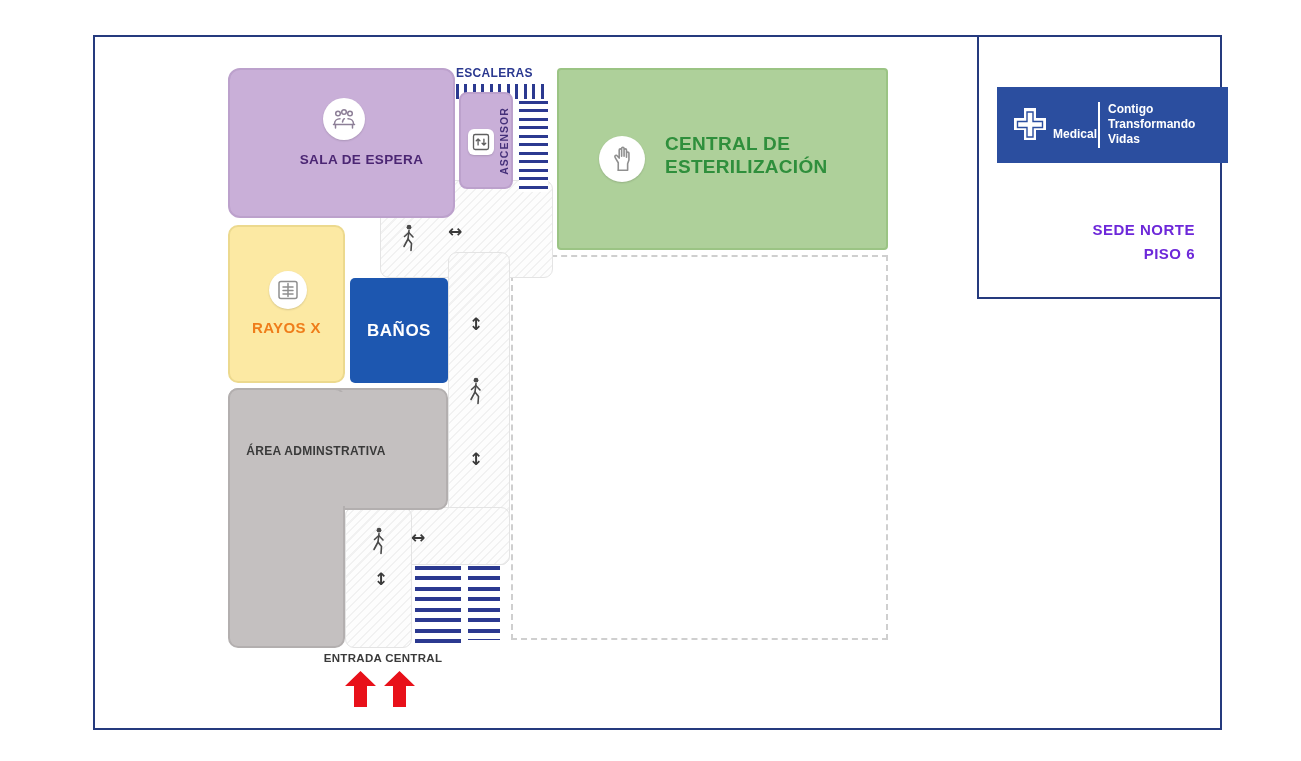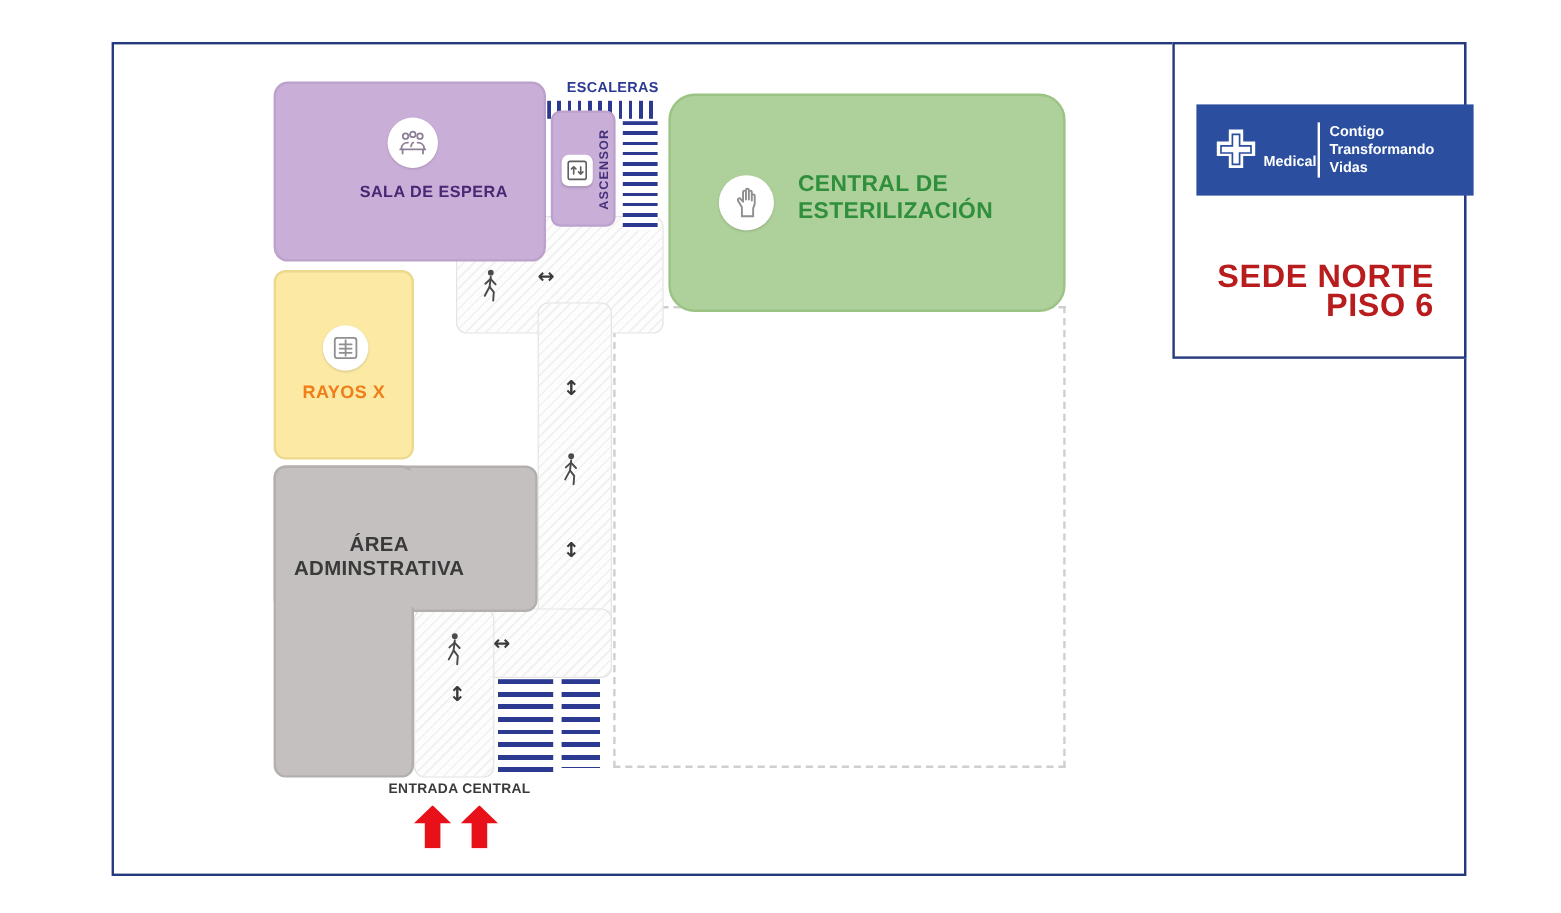--- a/index.html
+++ b/index.html
@@ -51,35 +51,35 @@
 
   .rayos { left:228px; top:225px; width:117px; height:158px; background:#fce9a3;
            border:2px solid #ecd98e; border-radius:10px; }
   .rayos .icon-circle { left:39px; top:44px; width:38px; height:38px; }
   .rayos .room-label { top:92px; font-size:15px; color:#ef7d1a; }
 
   .banos { position:absolute; left:350px; top:278px; width:98px; height:105px; background:#1d57b0;
            border-radius:5px; z-index:3; display:flex; align-items:center; justify-content:center;
            color:#ffffff; font-weight:bold; font-size:17px; letter-spacing:0.5px; }
 
-  .central { left:557px; top:78px; width:331px; height:182px; background:#aed09a;
-             border:2px solid #9bc484; border-radius:22px; }
+  .central { left:557px; top:68px; width:331px; height:182px; background:#aed09a;
+             border:2px solid #9bc484; border-radius:4px; }
   .central .icon-circle { left:40px; top:66px; width:46px; height:46px; }
   .central-label { position:absolute; left:106px; top:62px; font-weight:bold; font-size:19px;
                    line-height:23px; color:#2f8f3c; letter-spacing:0.3px; }
 
   .admin-rect { position:absolute; background:#c4c0c0; border:2px solid #b3afaf; border-radius:10px; z-index:3; }
   .admin1 { left:228px; top:388px; width:220px; height:122px; }
   .admin2 { left:228px; top:388px; width:117px; height:260px; }
   .admin-patch { position:absolute; left:300px; top:392px; width:45px; height:114px; background:#c4c0c0; z-index:4; }
   .admin-label { position:absolute; left:228px; top:444px; width:176px; text-align:center; z-index:5;
-                 font-weight:bold; font-size:17px; color:#3a3a3a; letter-spacing:0.3px; }
-
-  
-  .escaleras-label { position:absolute; left:456px; top:66px; width:93px; text-align:right; z-index:4;
+                 font-weight:bold; font-size:12px; color:#3a3a3a; letter-spacing:0.3px; }
+
+  
+  .escaleras-label { position:absolute; left:456px; top:66px; width:93px; text-align:left; z-index:4;
                      font-weight:bold; font-size:12px; color:#2b3990; letter-spacing:0.3px; }
   .stairs-top { position:absolute; left:456px; top:84px; width:93px; height:15px; z-index:3;
                 background: repeating-linear-gradient(90deg, #2b3990 0 3px, transparent 3px 8.5px), #ffffff; }
   .stairs-right { position:absolute; left:519px; top:101px; width:29px; height:91px; z-index:3;
                   background: repeating-linear-gradient(180deg, #2b3990 0 3px, transparent 3px 8.5px), #ffffff; }
   .ascensor { position:absolute; left:459px; top:92px; width:54px; height:97px; z-index:4;
               background:#c9afd8; border:2px solid #bca1cc; border-radius:8px; }
   .icon-sq { position:absolute; left:7px; top:35px; width:26px; height:26px; background:#ffffff;
              border-radius:6px; display:flex; align-items:center; justify-content:center;
              box-shadow:0 1px 2px rgba(0,0,0,0.15); }
@@ -98,22 +98,22 @@
   .ra1 { left:345px; top:671px; }
   .ra2 { left:384px; top:671px; }
 
   
   .logo-bar { position:absolute; left:18px; top:50px; width:231px; height:76px; background:#2b4e9f; z-index:11; }
   .cross-wrap { position:absolute; left:14px; top:18px; }
   .brand { position:absolute; left:56px; top:40px; color:#ffffff; font-weight:bold; font-size:12px; }
   .logo-divider { position:absolute; left:101px; top:15px; width:2px; height:46px; background:#ffffff; }
   .tagline { position:absolute; left:111px; top:15px; color:#ffffff; font-weight:bold;
              font-size:12px; line-height:15px; }
-  .panel-title { position:absolute; right:25px; top:181px; text-align:right; color:#b91c1c;
-                 font-weight:bold; font-size:27px; line-height:24px; letter-spacing:0.5px; }
+  .panel-title { position:absolute; right:25px; top:181px; text-align:right; color:#6d28d9;
+                 font-weight:bold; font-size:15px; line-height:24px; letter-spacing:0.5px; }
 </style>
 </head>
 <body>
 
 <div class="stage">
 
   <div class="main-frame"></div>
 
   <div class="dashed-area"></div>
 
@@ -168,20 +168,21 @@
   <div class="room rayos">
     <div class="icon-circle">
       <svg width="24" height="24" viewBox="0 0 24 24" fill="none" stroke="#8f8f8f" stroke-width="1.5" stroke-linecap="round">
         <rect x="3" y="3.5" width="18" height="17" rx="2"></rect>
         <path d="M12 5.5 v13 M7 9 h10 M7 12.5 h10 M7 16 h10"></path>
       </svg>
     </div>
     <div class="room-label">RAYOS X</div>
   </div>
 
+  <div class="banos">BAÑOS</div>
 
   <div class="admin-rect admin1"></div>
   <div class="admin-rect admin2"></div>
   <div class="admin-patch"></div>
   <div class="admin-label">ÁREA ADMINSTRATIVA</div>
 
   <div class="room central">
     <div class="icon-circle">
       <svg width="30" height="30" viewBox="0 0 32 32" fill="none" stroke="#8f8f8f" stroke-width="1.7" stroke-linecap="round" stroke-linejoin="round">
         <path d="M12 28 v-8 l-3.4-5.8 c-0.9-1.6 1.3-3 2.4-1.5 L13 15 V6.5 a1.3 1.3 0 0 1 2.6 0 V13 m0-1 V4.8 a1.3 1.3 0 0 1 2.6 0 V13 m0-1 V6.5 a1.3 1.3 0 0 1 2.6 0 V14 m0-1 v-3.2 a1.3 1.3 0 0 1 2.6 0 V17 l-1.4 4 v7"></path>

